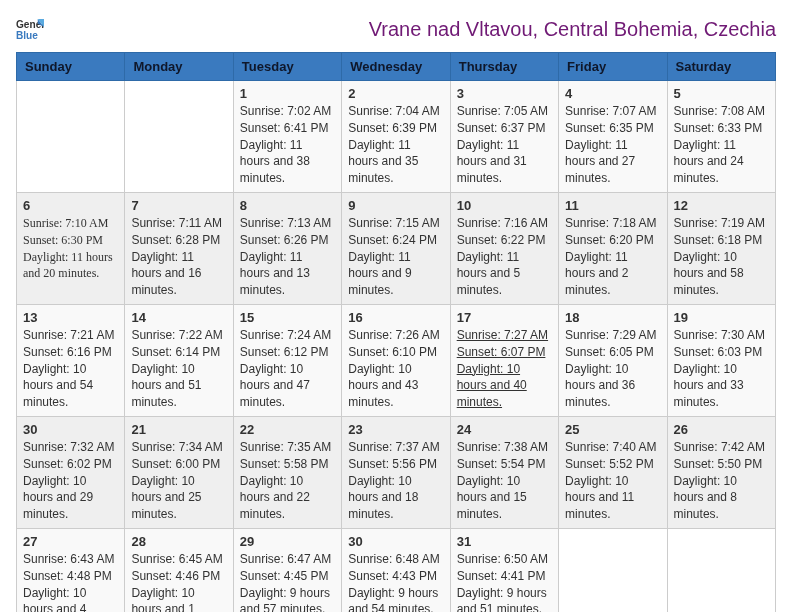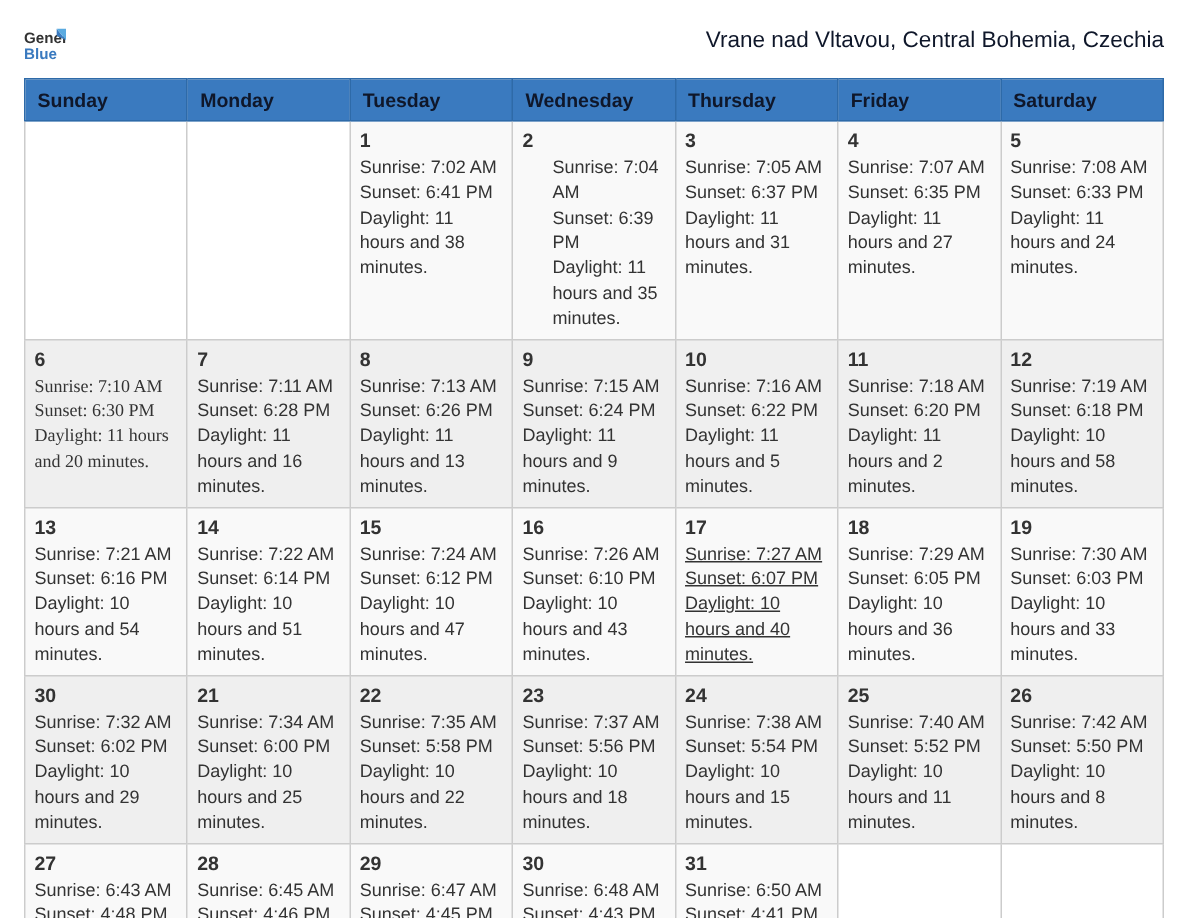--- a/index.html
+++ b/index.html
@@ -28,22 +28,22 @@
     .title-area {
       text-align: right;
     }
     .month-title {
       font-size: 36px;
       font-weight: normal;
       color: #333;
       line-height: 1.1;
     }
     .location {
-      font-size: 15px;
-      color: #0f172a;
+      font-size: 20px;
+      color: #701a75;
       margin-top: 2px;
     }
     .calendar {
       width: 100%;
       border-collapse: collapse;
       margin-top: 8px;
     }
     .calendar th {
       background: #3a7abf;
       color: #0f172a;
@@ -118,21 +118,21 @@
         <td class="empty-cell"></td>
         <td class="empty-cell"></td>
         <td>
           <span class="day-number">1</span>
           <div class="day-info" style="white-space: pre-line;">Sunrise: 7:02 AM
 Sunset: 6:41 PM
 Daylight: 11 hours and 38 minutes.</div>
         </td>
         <td>
           <span class="day-number">2</span>
-          <div class="day-info" style="white-space: pre-line; margin-left: 20px;">Sunrise: 7:04 AM
+          <div class="day-info" style="white-space: pre-line;">Sunrise: 7:04 AM
 Sunset: 6:39 PM
 Daylight: 11 hours and 35 minutes.</div>
         </td>
         <td>
           <span class="day-number">3</span>
           <div class="day-info" style="white-space: pre-line;">Sunrise: 7:05 AM
 Sunset: 6:37 PM
 Daylight: 11 hours and 31 minutes.</div>
         </td>
         <td>

